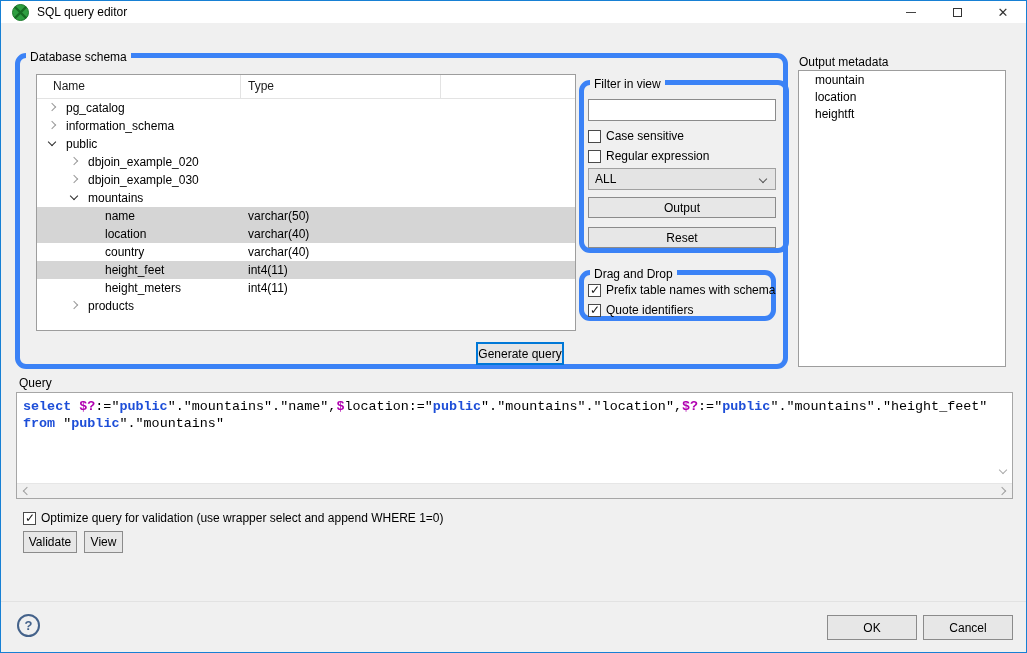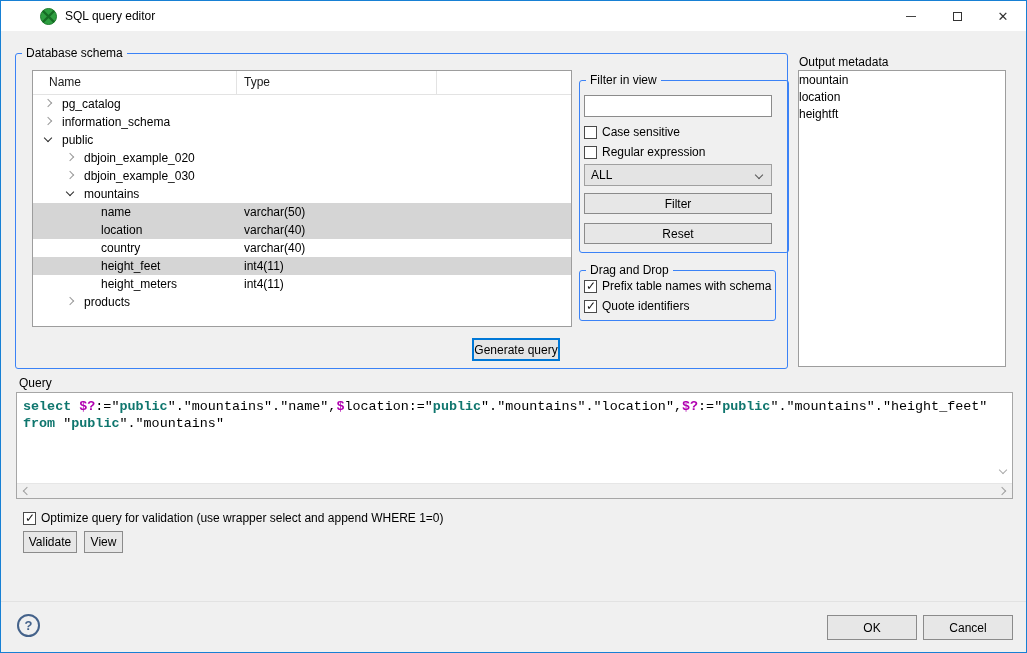--- a/index.html
+++ b/index.html
@@ -8,31 +8,31 @@
     position: relative;
     font-family: "Liberation Sans", sans-serif;
     font-size: 12px;
     color: #000;
     background: #f0f0f0;
     border: 1px solid #1780d4;
     overflow: hidden;
   }
 
   
-  #titlebar { position:absolute; left:0; top:0; right:0; height:30px; background:#fff; display:flex; align-items:center;padding-left:28px; }
+  #titlebar { position:absolute; left:0; top:0; right:0; height:22px; background:#fff; display:flex; align-items:center; }
   #title-icon { width:17px; height:17px; margin-left:11px; flex:0 0 auto; }
   #window-title { margin-left:8px; font-size:12px; }
   #titlebar .spacer { flex:1; }
   .winbtn { width:46px; height:30px; display:flex; align-items:center; justify-content:center; }
   .glyph-min { width:10px; height:1px; background:#444; }
   .glyph-max { width:9px; height:9px; border:1px solid #333; }
   .glyph-close { font-size:13px; color:#333; line-height:1; }
 
   
-  .group { position:absolute; border:1px solid #3b82f6; border-radius:3px; }
+  .group { position:absolute; border:5px solid #3b82f6; border-radius:11px; }
   .group-label { position:absolute; top:-8px; left:6px; background:#f0f0f0; padding:0 4px; white-space:nowrap; }
 
   #group-schema { left:14px; top:52px; width:773px; height:316px; }
   #group-filter { left:578px; top:79px;  width:210px; height:173px; }
   #group-dnd    { left:578px; top:269px; width:197px; height:51px; }
 
   
   #tree { position:absolute; left:16px; top:16px; width:540px; height:257px; background:#fff; border:1px solid #9d9d9d; overflow:hidden; }
   #tree-header { position:relative; height:24px; border-bottom:1px solid #e3e3e3; }
   #tree-header .th { position:absolute; top:4px; color:#1a1a1a; }
@@ -64,29 +64,29 @@
   #btn-filter { left:4px; top:112px; width:188px; height:21px; }
   #btn-reset { left:4px; top:142px; width:188px; height:21px; }
 
   
   #row-prefix { left:4px; top:7px; }
   #row-quote { left:4px; top:27px; }
 
   
   #out-label { position:absolute; left:798px; top:54px; }
   #out-list { position:absolute; left:797px; top:69px; width:208px; height:297px; background:#fff; border:1px solid #9d9d9d; padding:1px 0; }
-  .out-item { padding:0 0; height:17px; line-height:17px; }
+  .out-item { padding:0 16px; height:17px; line-height:17px; }
 
   
   #query-label { position:absolute; left:18px; top:375px; }
   #query-box { position:absolute; left:15px; top:391px; width:997px; height:107px; border:1px solid #a6a6a6; background:#fff; }
   #code-area { position:relative; width:100%; height:90px; overflow:hidden; }
   .code-line { padding-left:6px; line-height:17px; font-family:"Liberation Mono","DejaVu Sans Mono",monospace; font-size:13.4px; white-space:pre; }
   .code-line:first-child { padding-top:5px; }
-  .kw { color:#0f766e; font-weight:bold; }
+  .kw { color:#1d4ed8; font-weight:bold; }
   .var { color:#b000b0; font-weight:bold; }
   .p { color:#000; }
   .vchev { position:absolute; right:6px; bottom:10px; width:6px; height:6px; border-top:1.5px solid #ababab; border-right:1.5px solid #ababab; transform:rotate(135deg); }
   #hbar { position:relative; width:100%; height:15px; background:#f0f0f0; border-top:1px solid #e6e6e6; }
   .hchev { position:absolute; top:4px; width:6px; height:6px; border-top:1.5px solid #9f9f9f; border-right:1.5px solid #9f9f9f; }
   .hchev.left { left:7px; transform:rotate(-135deg); }
   .hchev.right { right:7px; transform:rotate(45deg); }
 
   
   #optimize-row { left:22px; top:509px; }
@@ -197,21 +197,21 @@
   </div>
   <div id="row-regex" class="cbrow">
     <span class="cb"></span>
     <span class="cb-label">Regular expression</span>
   </div>
   <div id="combo-scope">
     <span>ALL</span>
     <span class="combo-chev"></span>
   </div>
   <div id="btn-filter" class="btn">
-    <span>Filter</span>
+    <span>Output</span>
   </div>
   <div id="btn-reset" class="btn">
     <span>Reset</span>
   </div>
 </div>
 
 <div id="group-dnd" class="group">
   <span class="group-label">Drag and Drop</span>
   <div id="row-prefix" class="cbrow">
     <span class="cb checked"></span>

